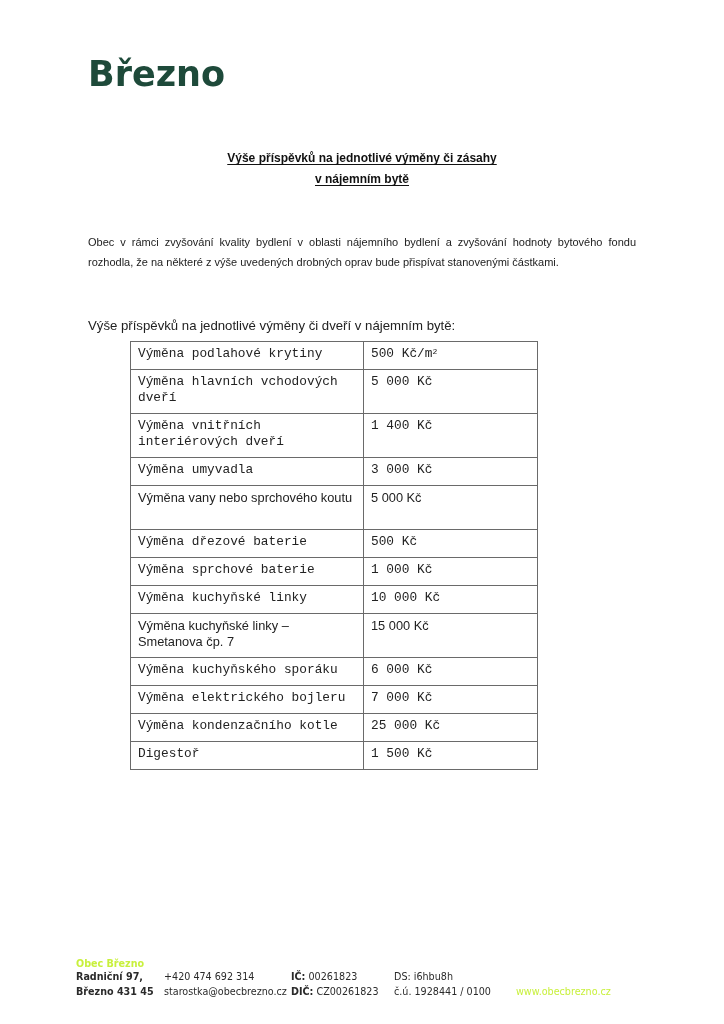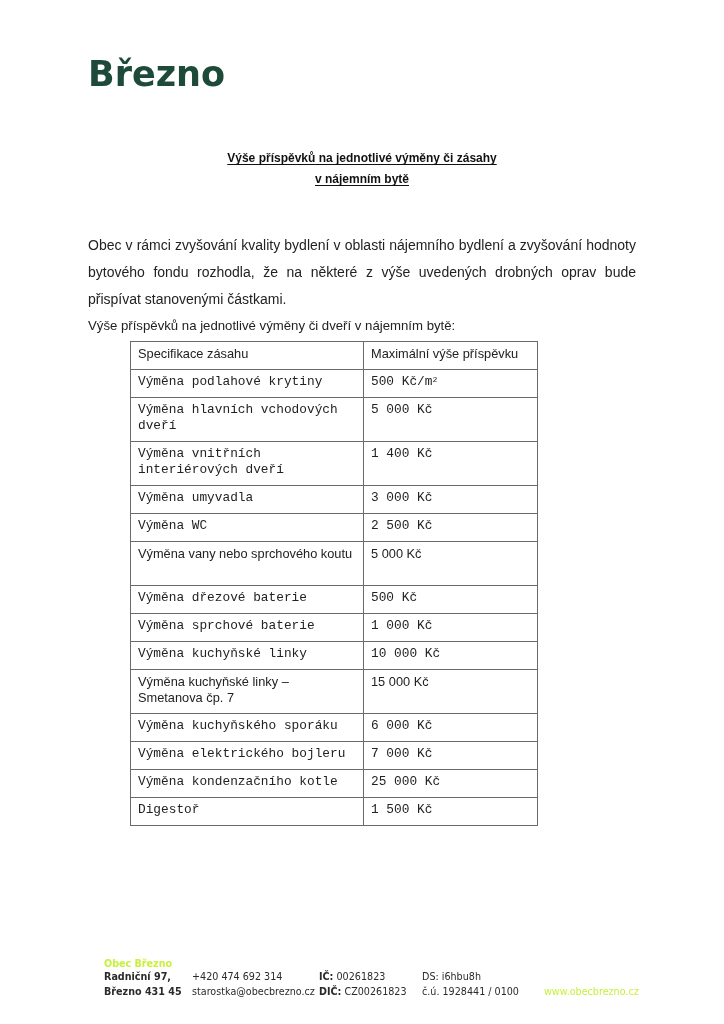--- a/index.html
+++ b/index.html
@@ -1,27 +1,27 @@
 <!DOCTYPE html>
 <html><head>
 <meta charset="utf-8">
 <style>
   html, body { margin: 0; padding: 0; background: #ffffff; }
   body { width: 724px; height: 1024px; position: relative; overflow: hidden; font-family: "Liberation Sans", sans-serif; color: #111; }
   .logo { position: absolute; left: 88px; top: 54px; font-family: "DejaVu Sans", sans-serif; font-size: 35px; font-weight: bold; color: #1e4a3a; letter-spacing: 0px; line-height: 40px; }
   .title { position: absolute; left: 0; width: 724px; top: 148px; text-align: center; font-weight: bold; font-size: 12px; line-height: 21px; text-decoration: underline; text-underline-offset: 2px; }
-  .intro { position: absolute; left: 88px; top: 232px; width: 548px; font-size: 14px; line-height: 27px; text-align: justify; color: #222; }
+  .intro { position: absolute; left: 88px; top: 232px; width: 548px; font-size: 11px; line-height: 20px; text-align: justify; color: #222; }
   .lead { position: absolute; left: 88px; top: 318px; font-size: 13.2px; color: #222; }
   table.rates { position: absolute; left: 130px; top: 341px; width: 408px; border-collapse: collapse; font-size: 12.8px; color: #222; }
   table.rates td, table.rates th { border: 1px solid #6a6a6a; padding: 4px 6px 7px 7px; vertical-align: top; text-align: left; font-weight: normal; line-height: 16px; }
   table.rates td.c1, table.rates th.c1 { width: 219px; }
   table.rates tr.r1 td { height: 16px; font-family: Liberation Mono, monospace; }
   table.rates tr.r2 td { height: 32px; }
   sup { font-size: 8px; vertical-align: top; position: relative; top: -2px; }
-  .footer { position: absolute; left: 104px; top: 958px; width: 548px; height: 50px; font-family: "DejaVu Sans", sans-serif; font-size: 9.6px; color: #2a2a2a; }
+  .footer { position: absolute; left: 76px; top: 958px; width: 548px; height: 50px; font-family: "DejaVu Sans", sans-serif; font-size: 9.6px; color: #2a2a2a; }
   .f-org { position: absolute; left: 0; top: 0; color: #c8f03c; font-weight: bold; }
   .f-addr1 { position: absolute; left: 0; top: 13px; font-weight: bold; }
   .f-addr2 { position: absolute; left: 0; top: 28px; font-weight: bold; }
   .f-phone { position: absolute; left: 88px; top: 13px; }
   .f-mail { position: absolute; left: 88px; top: 28px; }
   .f-ic { position: absolute; left: 215px; top: 13px; }
   .f-dic { position: absolute; left: 215px; top: 28px; }
   .f-ds { position: absolute; left: 318px; top: 13px; }
   .f-cu { position: absolute; left: 318px; top: 28px; }
   .f-web { position: absolute; left: 440px; top: 28px; color: #c8f03c; }
@@ -36,43 +36,35 @@
   <div>Výše příspěvků na jednotlivé výměny či zásahy</div>
   <div>v nájemním bytě</div>
 </div>
 
 <div class="intro">Obec v rámci zvyšování kvality bydlení v oblasti nájemního bydlení a zvyšování hodnoty bytového fondu rozhodla, že na některé z výše uvedených drobných oprav bude přispívat stanovenými částkami.</div>
 
 <div class="lead">Výše příspěvků na jednotlivé výměny či dveří v nájemním bytě:</div>
 
 <table class="rates">
   <tbody>
-      <tr>
-    <th class="c1">Specifikace zásahu</th>
-    <th>Maximální výše příspěvku</th>
-  </tr>
   <tr class="r1">
     <td class="c1">Výměna podlahové krytiny</td>
     <td><span>500 Kč/m</span><sup>2</sup></td>
   </tr>
   <tr class="r1">
     <td class="c1">Výměna hlavních vchodových dveří</td>
     <td>5 000 Kč</td>
   </tr>
   <tr class="r1">
     <td class="c1">Výměna vnitřních interiérových dveří</td>
     <td>1 400 Kč</td>
   </tr>
   <tr class="r1">
     <td class="c1">Výměna umyvadla</td>
     <td>3 000 Kč</td>
-  </tr>
-  <tr class="r1">
-    <td class="c1">Výměna WC</td>
-    <td>2 500 Kč</td>
   </tr>
   <tr class="r2">
     <td class="c1">Výměna vany nebo sprchového koutu</td>
     <td>5 000 Kč</td>
   </tr>
   <tr class="r1">
     <td class="c1">Výměna dřezové baterie</td>
     <td>500 Kč</td>
   </tr>
   <tr class="r1">

